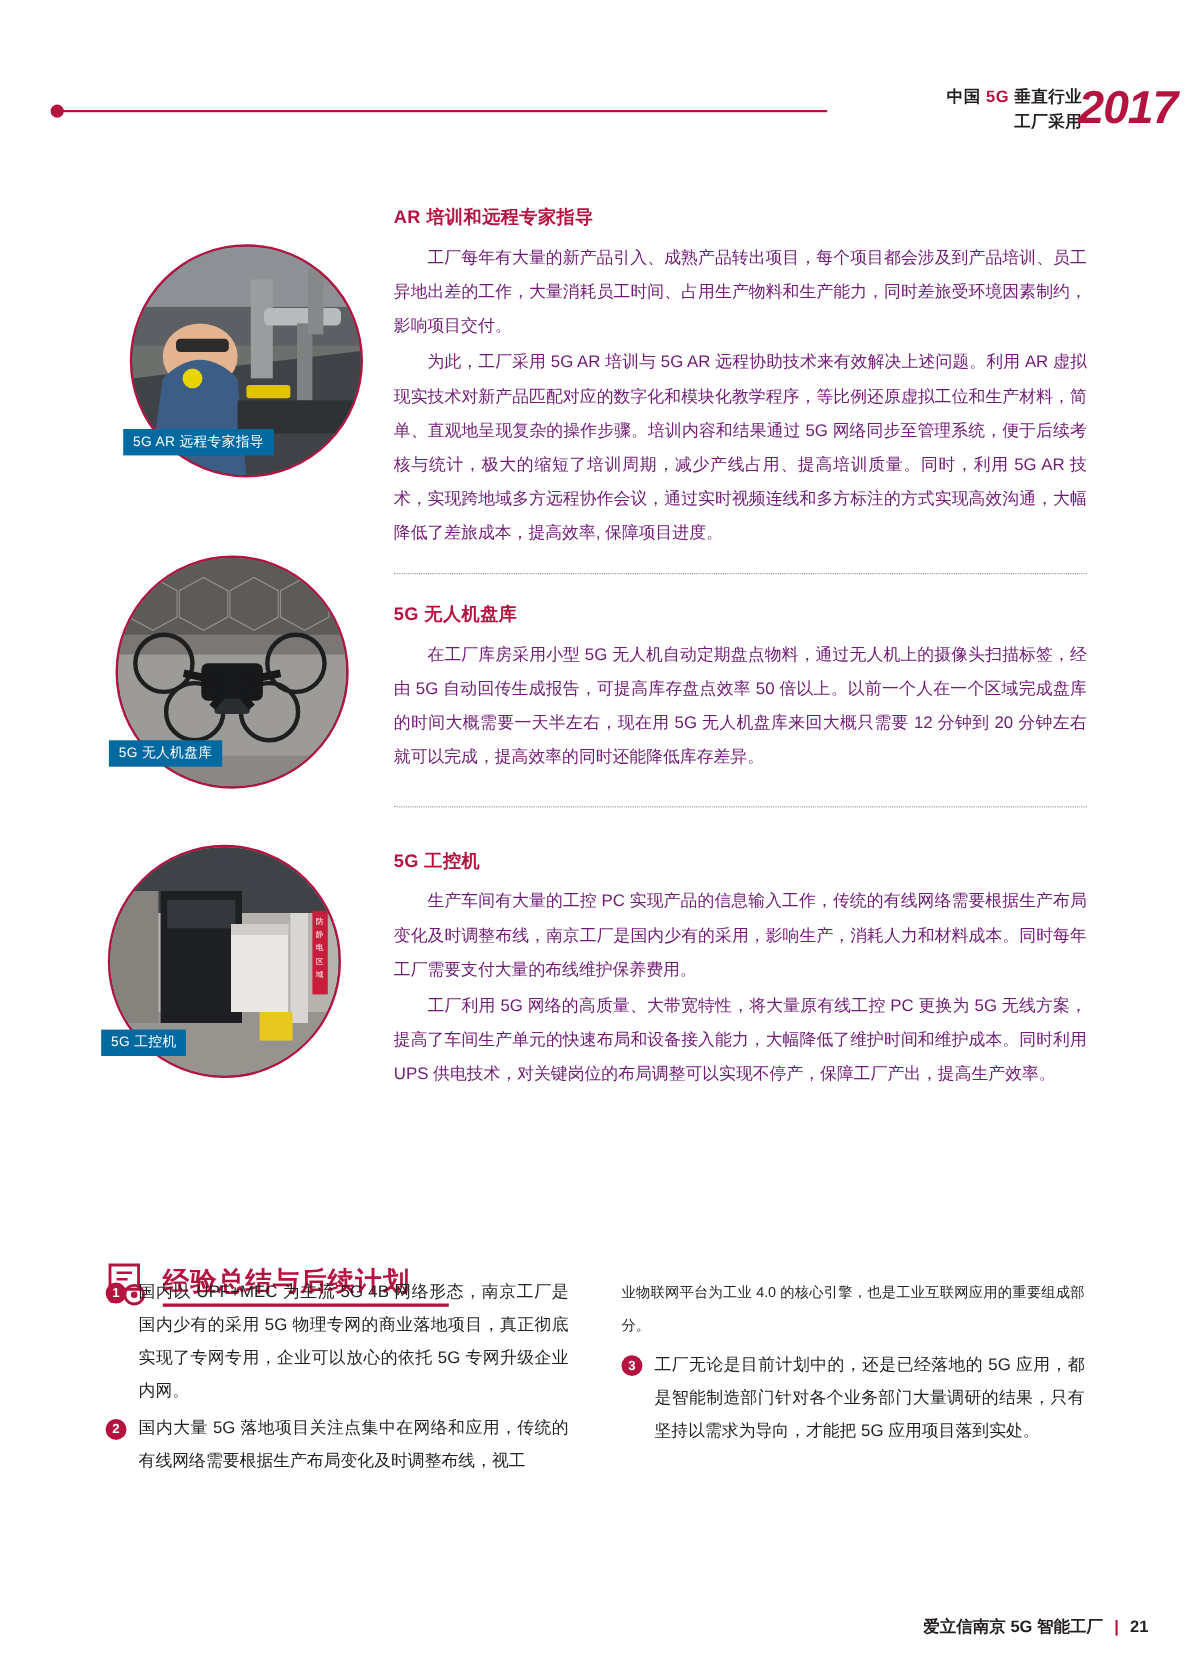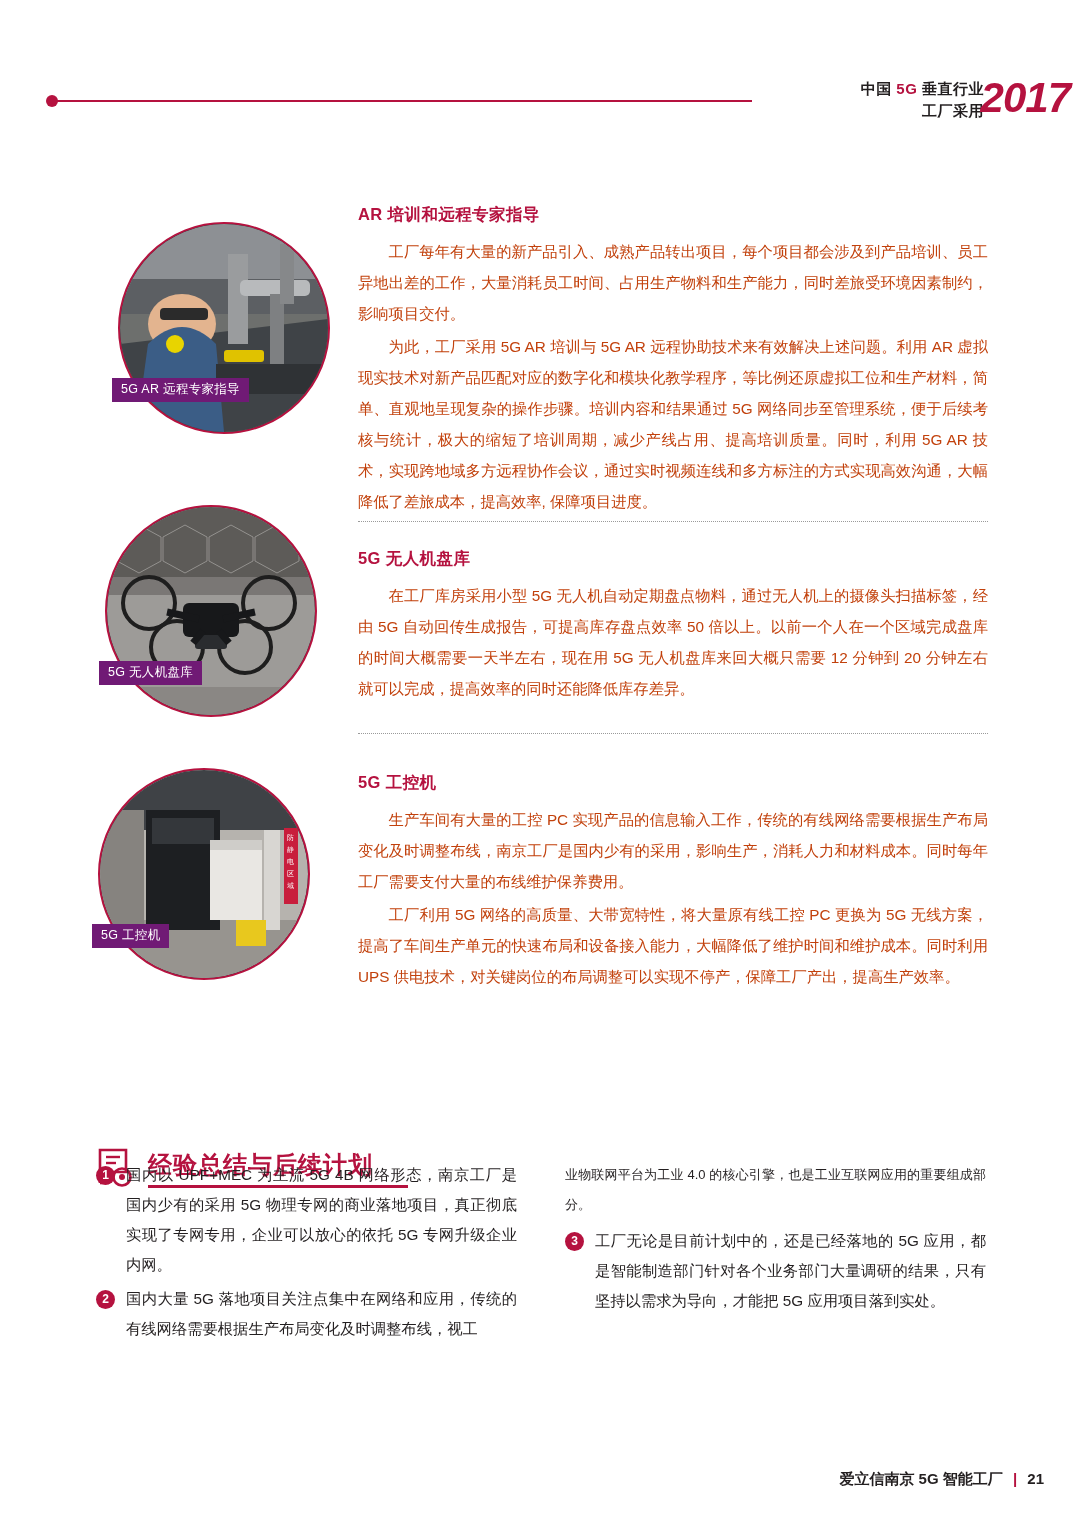--- a/index.html
+++ b/index.html
@@ -40,35 +40,35 @@
 
   .thumb-wrap { position:absolute; }
   .thumb {
     width:208px; height:208px; border-radius:50%;
     border:2px solid #b5123f;
     overflow:hidden; position:relative;
     background:#3a3f45;
   }
   .thumb .ph { position:absolute; inset:0; }
   .caption {
-    position:absolute; bottom:32px; left:-6px;
-    background:#701a75; color:#fff;
+    position:absolute; bottom:20px; left:-6px;
+    background:#0369a1; color:#fff;
     font-size:12.5px; padding:3px 9px 4px 9px;
     white-space:nowrap;
     letter-spacing:0.3px;
   }
 
   .txtcol { position:absolute; left:358px; width:630px; }
   .sec-title {
     color:#b5123f; font-weight:bold; font-size:16.5px;
     letter-spacing:0.4px; margin:0 0 10px 0;
   }
   .para {
     font-size:15.3px; line-height:31px; text-align:justify;
-    text-indent:2em; margin:0 0 2px 0; color:#c2410c;
+    text-indent:2em; margin:0 0 2px 0; color:#701a75;
   }
 
   .dotted {
     position:absolute; left:358px; width:630px; height:0;
     border-top:1px dotted #9a9a9a;
   }
 
   
   .summary { position:absolute; left:96px; top:1149px; width:890px; }
   .sum-head { position:relative; height:46px; }
@@ -149,21 +149,21 @@
           <rect x="96" y="140" width="112" height="30" fill="#2f3235"></rect>
           <rect x="104" y="126" width="40" height="12" rx="3" fill="#e0c200"></rect>
           <circle cx="55" cy="120" r="9" fill="#e8d400"></circle>
           <rect x="160" y="20" width="14" height="60" fill="#86888a"></rect>
         </g>
       </svg>
     </div>
     <div class="caption">5G AR 远程专家指导</div>
   </div>
 
-  <div class="txtcol" style="top:204px;">
+  <div class="txtcol" style="top:187px;">
     <div class="sec-title">AR 培训和远程专家指导</div>
     <p class="para">工厂每年有大量的新产品引入、成熟产品转出项目，每个项目都会涉及到产品培训、员工异地出差的工作，大量消耗员工时间、占用生产物料和生产能力，同时差旅受环境因素制约，影响项目交付。</p>
     <p class="para">为此，工厂采用 5G AR 培训与 5G AR 远程协助技术来有效解决上述问题。利用 AR 虚拟现实技术对新产品匹配对应的数字化和模块化教学程序，等比例还原虚拟工位和生产材料，简单、直观地呈现复杂的操作步骤。培训内容和结果通过 5G 网络同步至管理系统，便于后续考核与统计，极大的缩短了培训周期，减少产线占用、提高培训质量。同时，利用 5G AR 技术，实现跨地域多方远程协作会议，通过实时视频连线和多方标注的方式实现高效沟通，大幅降低了差旅成本，提高效率, 保障项目进度。</p>
   </div>
 
   <div class="dotted" style="top:521px;"></div>
 
   <div class="thumb-wrap" style="left:105px; top:505px;">
     <div class="thumb">
       <svg class="ph" viewBox="0 0 208 208" preserveAspectRatio="none">

